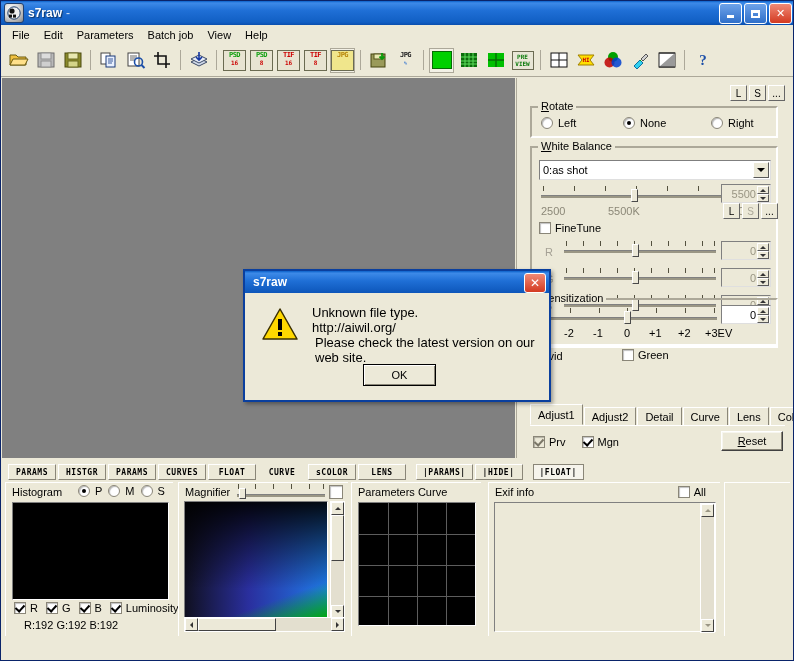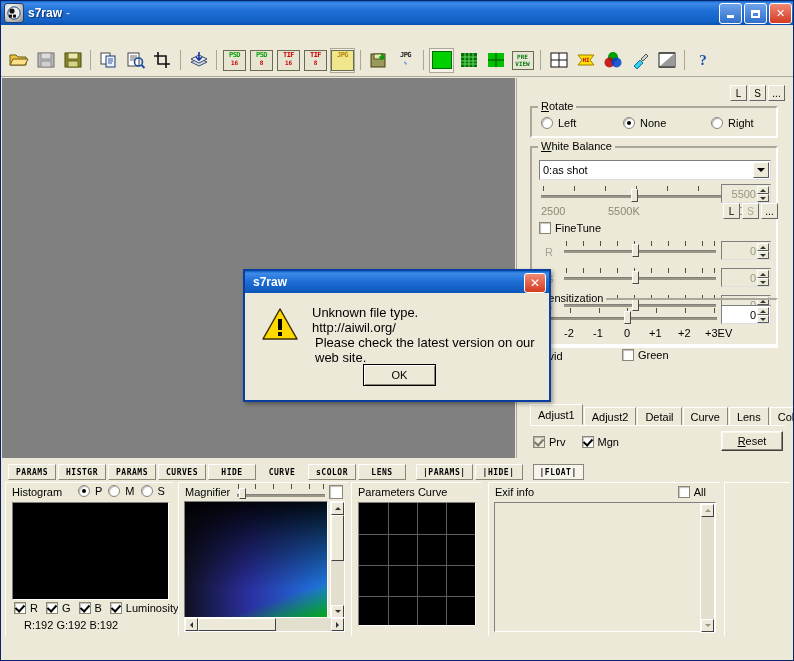--- a/index.html
+++ b/index.html
@@ -221,20 +221,28 @@
       <div class="wbtn min">
           <div class="glyph-min"></div>
         </div>
       <div class="wbtn max">
           <div class="glyph-max"></div>
         </div>
       <div class="wbtn close">✕</div>
     </div>
   </div>
 
+  <div class="menubar">
+    <div class="menuitem">File</div>
+    <div class="menuitem">Edit</div>
+    <div class="menuitem">Parameters</div>
+    <div class="menuitem">Batch job</div>
+    <div class="menuitem">View</div>
+    <div class="menuitem">Help</div>
+  </div>
 
   <div class="toolbar">
     <div class="tbtn">
       <svg class="ic" viewBox="0 0 20 18">
           <path d="M1 14V4h6l2 2h8v8z" fill="#f0c040" stroke="#6b5a10"></path>
           <path d="M1 14l3-6h15l-3 6z" fill="#ffe08a" stroke="#6b5a10"></path>
         </svg>
     </div>
     <div class="tbtn">
       <svg class="ic" viewBox="0 0 20 18">
@@ -626,21 +634,21 @@
     <div class="btn3d resetbtn">
       <span><u>R</u>eset</span>
     </div>
   </div>
 
   <div class="bottomtabs">
     <div class="btab">PARAMS</div>
     <div class="btab">HISTGR</div>
     <div class="btab">PARAMS</div>
     <div class="btab">CURVES</div>
-    <div class="btab">HIDE</div>
+    <div class="btab">FLOAT</div>
     <div class="btab plain">CURVE</div>
     <div class="btab">sCOLOR</div>
     <div class="btab">LENS</div>
     <div class="btabsep"></div>
     <div class="btab">|PARAMS|</div>
     <div class="btab">|HIDE|</div>
     <div class="btabsep"></div>
     <div class="btab sel">|FLOAT|</div>
   </div>
 

